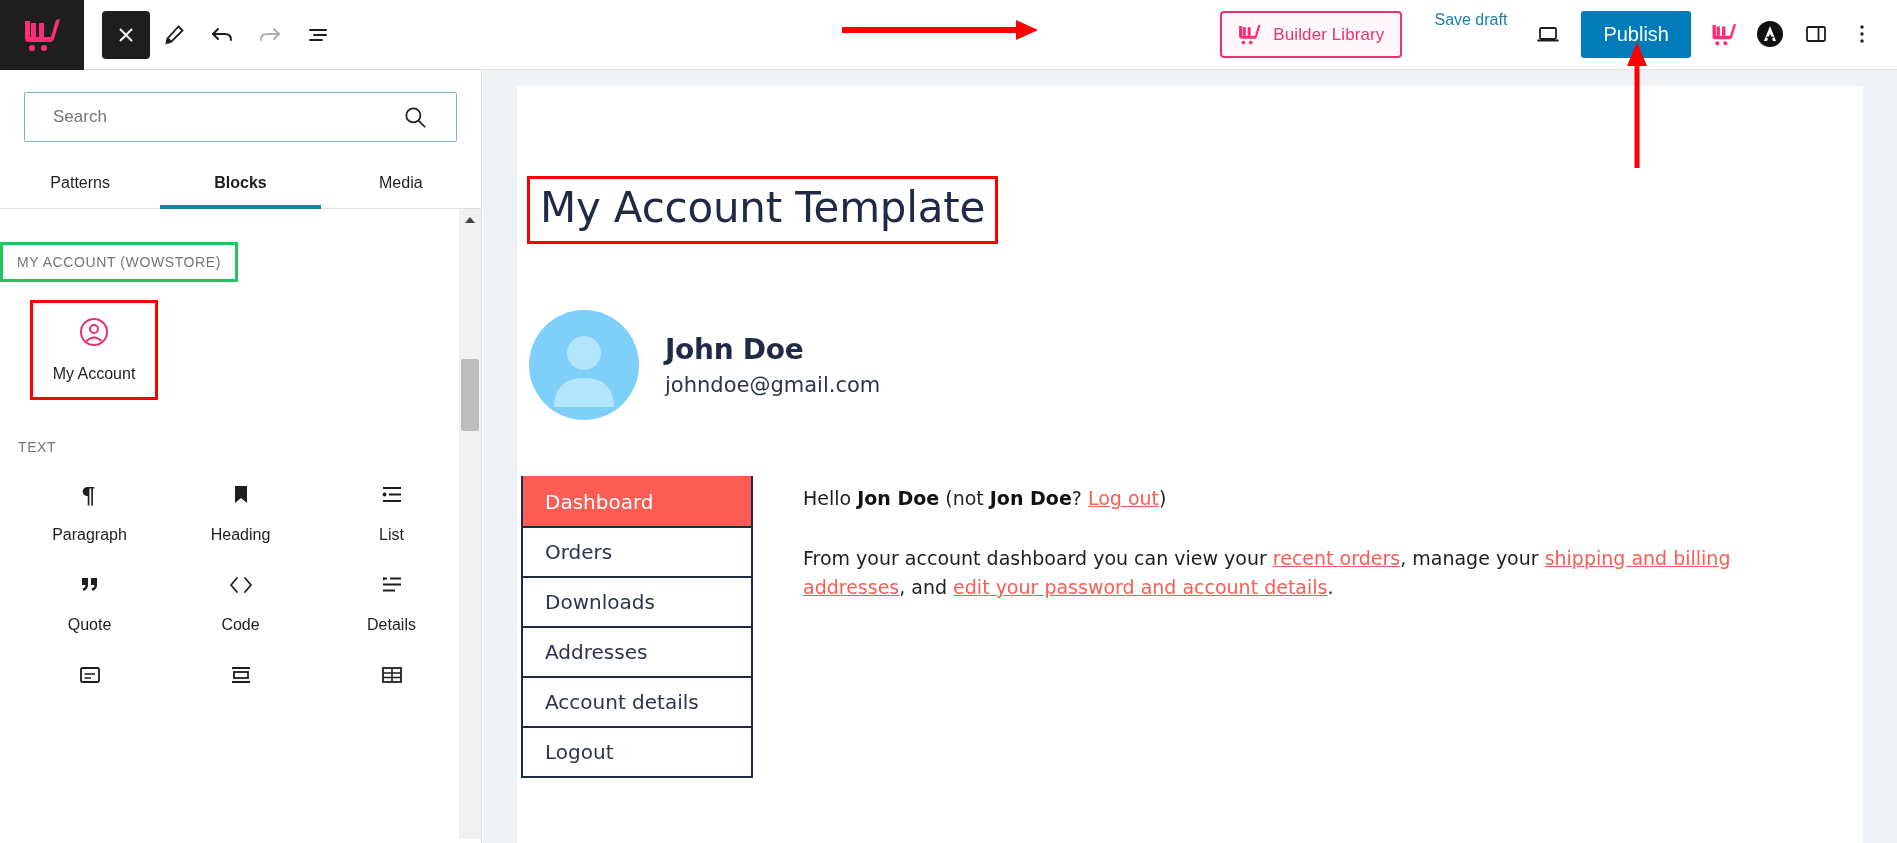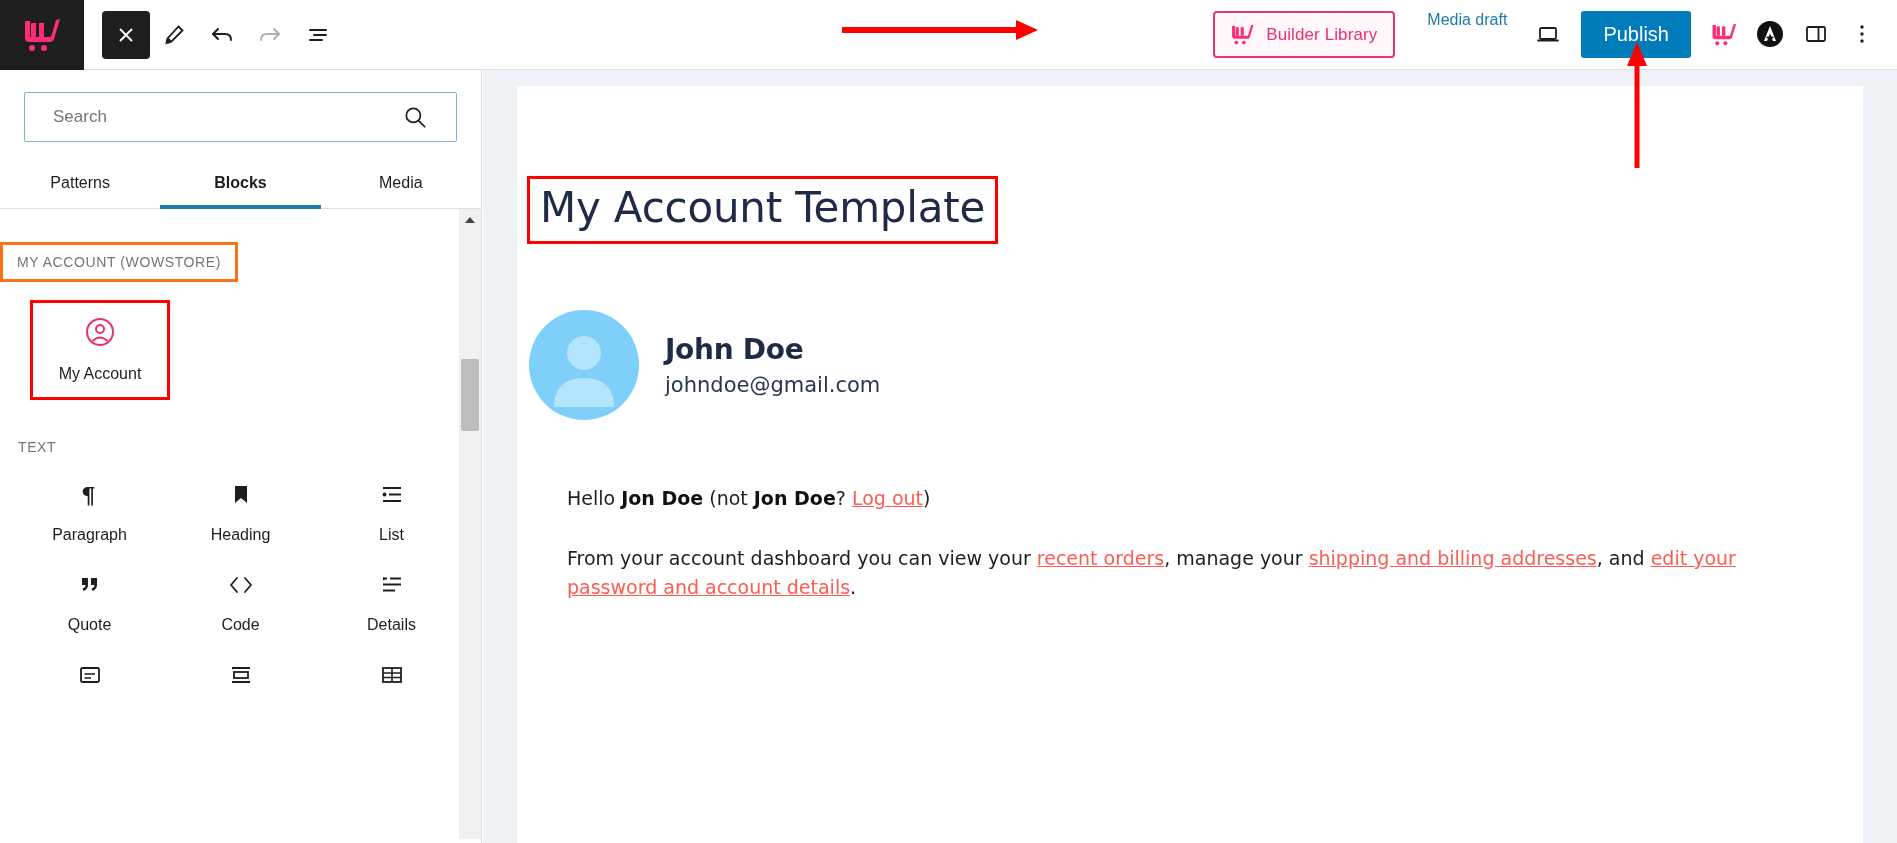--- a/index.html
+++ b/index.html
@@ -101,38 +101,38 @@
     position: relative; height: 630px; overflow: hidden;
   }
   .cat-label {
     font-size: 14px; color: #757575; letter-spacing: 0.6px;
     padding: 0; margin: 0;
   }
   .cat-label-box {
     margin: 28px 0 0 0; padding: 9px 14px;
     display: inline-block;
   }
-  .hl-red { border: 3px solid #f97316; margin-top: 33px; }
+  .hl-red { border: 3px solid #22c55e; margin-top: 33px; }
 
   .block-grid {
     display: grid; grid-template-columns: repeat(3, 1fr);
     padding: 0 14px;
   }
   .block-item {
     display: flex; flex-direction: column; align-items: center;
     justify-content: flex-start; padding: 14px 4px 10px 4px; cursor: pointer;
     gap: 14px;
   }
   .block-item .bi-icon {
     height: 34px; display: flex; align-items: center; justify-content: center;
   }
   .block-item .bi-label { font-size: 16px; color: #1e1e1e; text-align: center; }
 
   .myaccount-cell {
-    width: 140px; height: 100px; border: 3px solid #ff0000;
+    width: 128px; height: 100px; border: 3px solid #ff0000;
     display: flex; flex-direction: column; align-items: center;
     justify-content: center; gap: 14px; margin-left: 30px; margin-top: 18px;
     background: #fff; cursor: pointer;
   }
   .myaccount-cell .bi-label { font-size: 16px; color: #1e1e1e; }
 
   
   .sb-scroll {
     position: absolute; right: 0; top: 0; width: 22px; height: 630px;
     background: #f1f1f1;
@@ -275,21 +275,21 @@
         <svg width="27" height="25" viewBox="0 0 44 40">
           <path d="M5 6 L5 23 Q5 27 9 27 L30 27 Q33 27 34 24 L40 4 L36 5 L31 22 L10 22 L10 6 Z" fill="#ff2d78"></path>
           <rect x="11" y="8" width="5" height="14" fill="#ff2d78"></rect>
           <rect x="19" y="8" width="5" height="14" fill="#ff2d78"></rect>
           <circle cx="12" cy="33" r="3" fill="#ff2d78"></circle>
           <circle cx="24" cy="33" r="3" fill="#ff2d78"></circle>
         </svg>
         <span class="bl-text">Builder Library</span>
       </div>
 
-      <span class="save-draft">Media draft</span>
+      <span class="save-draft">Save draft</span>
 
       <button class="icon-btn">
         <svg width="26" height="26" viewBox="0 0 26 26">
           <rect x="5" y="7" width="16" height="11" rx="1.5" fill="none" stroke="#1e1e1e" stroke-width="1.8"></rect>
           <path d="M3 19.5 H23" stroke="#1e1e1e" stroke-width="1.8" stroke-linecap="round"></path>
         </svg>
       </button>
 
       <button class="publish-btn">Publish</button>
 
@@ -486,20 +486,28 @@
         <path d="M25 97 Q25 68 55 68 Q85 68 85 97 Z" fill="#b3e5fd"></path>
       </svg>
       <div>
         <div class="user-name">John Doe</div>
         <div class="user-email">johndoe@gmail.com</div>
       </div>
     </div>
 
     <div class="account-area">
 
+      <div class="acct-nav">
+        <div class="nav-item active">Dashboard</div>
+        <div class="nav-item">Orders</div>
+        <div class="nav-item">Downloads</div>
+        <div class="nav-item">Addresses</div>
+        <div class="nav-item">Account details</div>
+        <div class="nav-item">Logout</div>
+      </div>
 
       <div class="acct-content">
         <p><span>Hello </span><b>Jon Doe</b><span> (not </span><b>Jon Doe</b><span>? </span><a href="#">Log out</a><span>)</span></p>
 
         <p class="second"><span>From your account dashboard you can view your </span><a href="#">recent orders</a><span>, manage your </span><a href="#">shipping and billing addresses</a><span>, and </span><a href="#">edit your password and account details</a><span>.</span></p>
       </div>
     </div>
   </div>
 
   <svg class="anno arrow-builder" width="200" height="24" viewBox="0 0 200 24">

